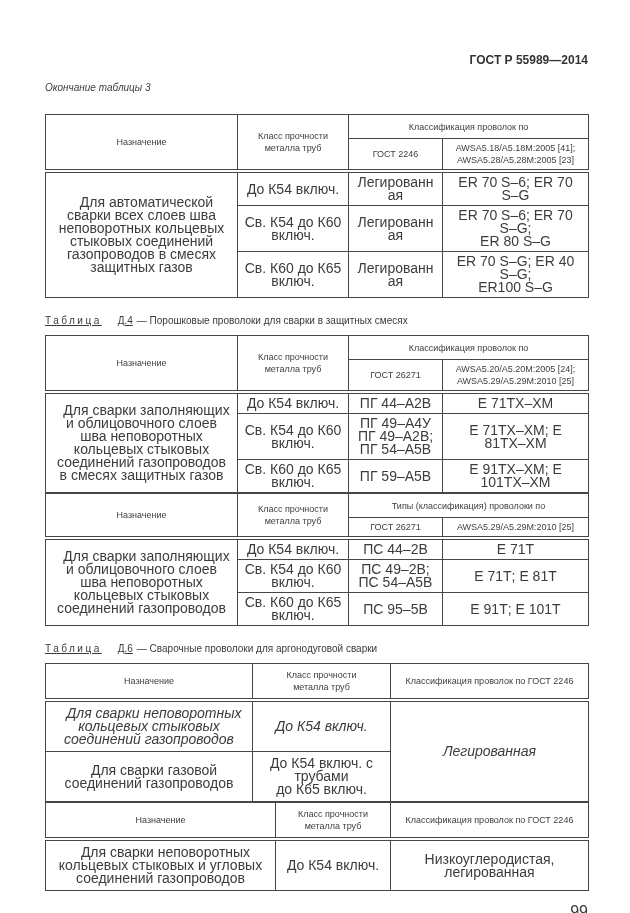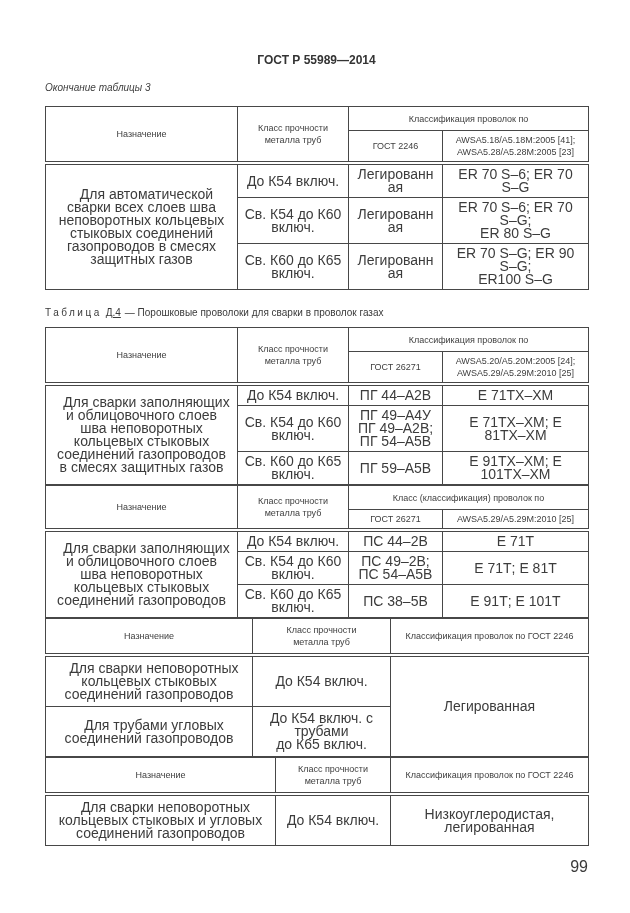--- a/index.html
+++ b/index.html
@@ -4,32 +4,32 @@
 <style>
   html,body { margin:0; padding:0; }
   body {
     width:630px; height:913px; background:#ffffff;
     font-family:"Liberation Sans", sans-serif; color:#3c3c3c;
     overflow:hidden;
   }
   .content { margin-left:45px; width:543px; }
 
   .doc-header {
-    margin-top:53px; text-align:center;
+    margin-top:53px; text-align:right;
     font-size:12px; font-weight:bold; line-height:14px; color:#343434;
   }
   .cont-caption {
-    margin-top:14px; margin-bottom:12px;
+    margin-top:14px; margin-bottom:20px;
     font-style:italic; font-size:10px; line-height:13px; color:#3e3e3e;
   }
   .tcaption {
     margin-top:16px; margin-bottom:8px;
     font-size:10px; line-height:13px; color:#3a3a3a;
   }
-  .tword { letter-spacing:2.5px; margin-right:4px; }
+  .tword { letter-spacing:2.5px; margin-right:16px;text-decoration:underline; }
   .tnum  { margin-right:4px;text-decoration:underline; }
 
   table.gtable {
     width:543px; table-layout:fixed; border-collapse:collapse;
     border:1.5px solid #474747;
   }
   .gtable th, .gtable td {
     border:1px solid #474747; vertical-align:middle; text-align:center;
     white-space:pre-line; padding:3px 6px; word-wrap:break-word;
   }
@@ -42,21 +42,21 @@
   .gtable thead th.hgroup { border-bottom:1px solid #474747; }
   .hgrouprow { height:24px; }
   
   .pcell {
     text-align:justify; text-indent:10px; padding:2px 6px 2px 7px;
     hyphens:manual;
   }
   .rh22 { height:22px; }
   .rh20 { height:20px; }
   .rh23 { height:23px; }
-  .rh34 { height:34px; }
+  .rh34 { height:34px;font-style:italic; }
   .d67 td { padding:5px 4px; }
   .d67 th { padding:5px 4px; }
   .page-num {
     margin-top:12px; text-align:right; font-size:16px; color:#3a3a3a;
   }
 </style>
 </head>
 <body>
 
 <div class="content">
@@ -94,28 +94,28 @@
       </tr>
       <tr>
         <td>Св. К54 до К60 включ.</td>
         <td>Легированная</td>
         <td>ER 70 S–6; ER 70 S–G;
 ER 80 S–G</td>
       </tr>
       <tr>
         <td>Св. К60 до К65 включ.</td>
         <td>Легированная</td>
-        <td>ER 70 S–G; ER 90 S–G;
+        <td>ER 70 S–G; ER 40 S–G;
 ER100 S–G</td>
       </tr>
     </tbody>
   </table>
 
   <div class="tcaption">
-    <span class="tword">Таблица</span><span class="tnum">Д.4</span><span>— Порошковые проволоки для сварки в проволок газах</span>
+    <span class="tword">Таблица</span><span class="tnum">Д.4</span><span>— Порошковые проволоки для сварки в защитных смесях</span>
   </div>
 
   <table class="gtable">
     <colgroup>
         <col style="width:192px">
         <col style="width:111px">
         <col style="width:94px">
         <col style="width:146px">
       </colgroup>
     <thead>
@@ -159,21 +159,21 @@
         <col style="width:192px">
         <col style="width:111px">
         <col style="width:94px">
         <col style="width:146px">
       </colgroup>
     <thead>
       <tr class="hgrouprow">
         <th rowspan="2">Назначение</th>
         <th rowspan="2">Класс прочности
 металла труб</th>
-        <th colspan="2" class="hgroup">Класс (классификация) проволок по</th>
+        <th colspan="2" class="hgroup">Типы (классификация) проволоки по</th>
       </tr>
       <tr>
         <th>ГОСТ 26271</th>
         <th>AWSA5.29/A5.29M:2010 [25]</th>
       </tr>
     </thead>
     <tbody>
       <tr class="rh20">
         <td rowspan="3" class="pcell">Для сварки заполняющих и обли­цовочного слоев шва неповоротных кольцевых стыковых соединений га­зопроводов</td>
         <td>До К54 включ.</td>
@@ -181,26 +181,29 @@
         <td>Е 71Т</td>
       </tr>
       <tr>
         <td>Св. К54 до К60 включ.</td>
         <td>ПС 49–2В;
 ПС 54–А5В</td>
         <td>Е 71Т; Е 81Т</td>
       </tr>
       <tr class="rh23">
         <td>Св. К60 до К65 включ.</td>
-        <td>ПС 38–5В</td>
+        <td>ПС 95–5В</td>
         <td>Е 91Т; Е 101Т</td>
       </tr>
     </tbody>
   </table>
 
+  <div class="tcaption">
+    <span class="tword">Таблица</span><span class="tnum">Д.6</span><span>— Сварочные проволоки для аргонодуговой сварки</span>
+  </div>
 
   <table class="gtable d67">
     <colgroup>
         <col style="width:207px">
         <col style="width:138px">
         <col style="width:198px">
       </colgroup>
     <thead>
       <tr>
         <th>Назначение</th>
@@ -209,21 +212,21 @@
         <th>Классификация проволок по ГОСТ 2246</th>
       </tr>
     </thead>
     <tbody>
       <tr class="rh34">
         <td class="pcell">Для сварки неповоротных кольцевых стыковых соединений газопроводов</td>
         <td>До К54 включ.</td>
         <td rowspan="2">Легированная</td>
       </tr>
       <tr>
-        <td class="pcell">Для трубами угловых соединений га­зопроводов</td>
+        <td class="pcell">Для сварки газовой соединений га­зопроводов</td>
         <td>До К54 включ. с трубами
 до К65 включ.</td>
       </tr>
     </tbody>
   </table>
 
 
   <table class="gtable d67">
     <colgroup>
         <col style="width:230px">

